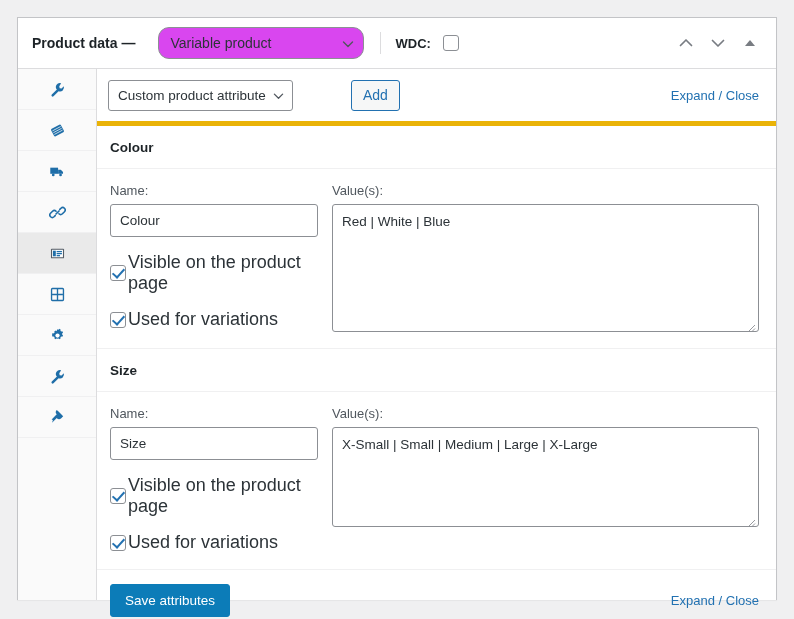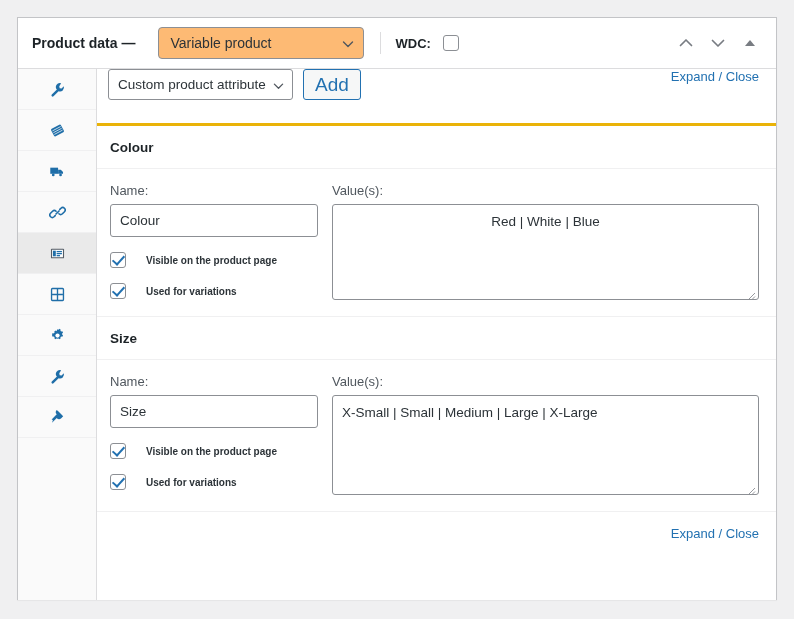--- a/index.html
+++ b/index.html
@@ -34,22 +34,22 @@
     font-size: 14px;
     font-weight: bold;
     color: #1d2327;
     white-space: nowrap;
     margin-right: 23px;
   }
   .type-select {
     position: relative;
     width: 206px; height: 32px;
     border: 1px solid #8c8f94;
-    border-radius: 4px;
-    background: #fdba74;
+    border-radius: 11px;
+    background: #d946ef;
     display: flex;
     align-items: center;
     padding: 0 28px 0 11px;
     font-size: 14px;
     color: #2c3338;
   }
   .type-select .chev {
     position: absolute; right: 9px; top: 50%;
     transform: translateY(-50%);
     width: 12px; height: 12px;
@@ -116,22 +116,24 @@
   }
   .tab.active { background: #eaeaea; }
   .tab svg { display: block; }
 
   .content { flex: 1 1 auto; min-width: 0; background: #fff; }
 
   
   .toolbar {
     height: 57px;
     display: flex;
+    align-items: center;
     padding: 0 17px 0 11px;
-    border-bottom: 3px solid #eab308;
+    border-bottom: 5px solid #eab308;
+    gap: 48px;
   }
   .attr-select {
     position: relative;
     width: 185px; height: 31px;
     border: 1px solid #8c8f94;
     border-radius: 3px;
     background: #fff;
     display: flex; align-items: center;
     padding: 0 26px 0 9px;
     font-size: 13.5px;
@@ -139,21 +141,21 @@
   }
   .attr-select .chev { position: absolute; right: 8px; top: 50%; transform: translateY(-50%); width: 11px; height: 11px; }
   .btn-secondary {
     margin-left: 10px;
     height: 31px;
     padding: 0 11px;
     border: 1px solid #2271b1;
     border-radius: 3px;
     background: #f6f7f7;
     color: #2271b1;
-    font-size: 19px;
+    font-size: 14px;
     font-family: "Liberation Sans", sans-serif;
     display: flex; align-items: center;
   }
   .expand-close {
     margin-left: auto;
     font-size: 13px;
     color: #2271b1;
     white-space: nowrap;
   }
   .expand-close .sep { color: #2271b1; }
@@ -198,36 +200,35 @@
     width: 100%;
     border: 1px solid #8c8f94;
     border-radius: 3px;
     background: #fff;
     padding: 7px 9px;
     font-size: 13.5px;
     color: #2c3338;
     position: relative;
     line-height: 1.45;
   }
-  .txt-area.h1 { height: 96px; text-align: center; }
+  .txt-area.h1 { height: 128px; }
   .txt-area.h2 { height: 100px; }
   .grip {
     position: absolute;
     right: 2px; bottom: 2px;
     width: 10px; height: 10px;
     pointer-events: none;
   }
   .cb-row {
     display: flex;
     align-items: center;
-    gap: 20px;
+    gap: 2px;
     margin-top: 15px;
-    font-size: 10px;
+    font-size: 18px;
     color: #2c3338;
-    font-weight: bold;
   }
   .cb-row:first-of-type { margin-top: 17px; }
 
   
   .attr-footer {
     display: flex;
     align-items: center;
     padding: 14px 17px 14px 13px;
   }
   .btn-primary {
@@ -445,20 +446,21 @@
             <span class="grip">
               <svg viewBox="0 0 10 10" width="10" height="10">
                   <path d="M9 2 L2 9 M9 5.5 L5.5 9" stroke="#8c8f94" stroke-width="0.9" fill="none"></path>
                 </svg>
             </span>
           </div>
         </div>
       </div>
 
       <div class="attr-footer">
+        <button class="btn-primary">Save attributes</button>
         <div class="expand-close">
           <span>Expand</span>
           <span class="sep">/</span>
           <span>Close</span>
         </div>
       </div>
 
     </div>
   </div>
 </div>

